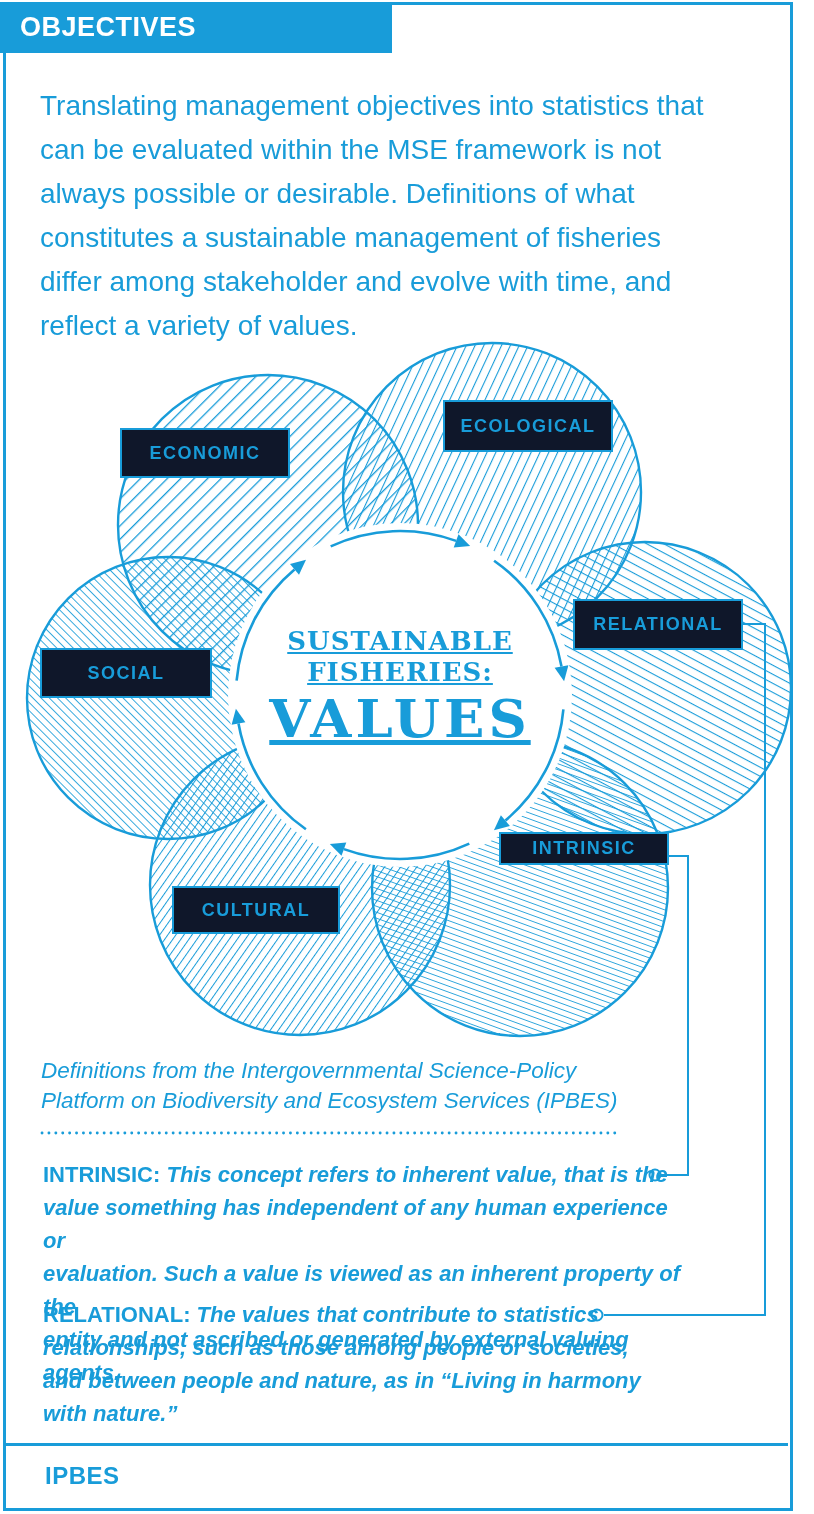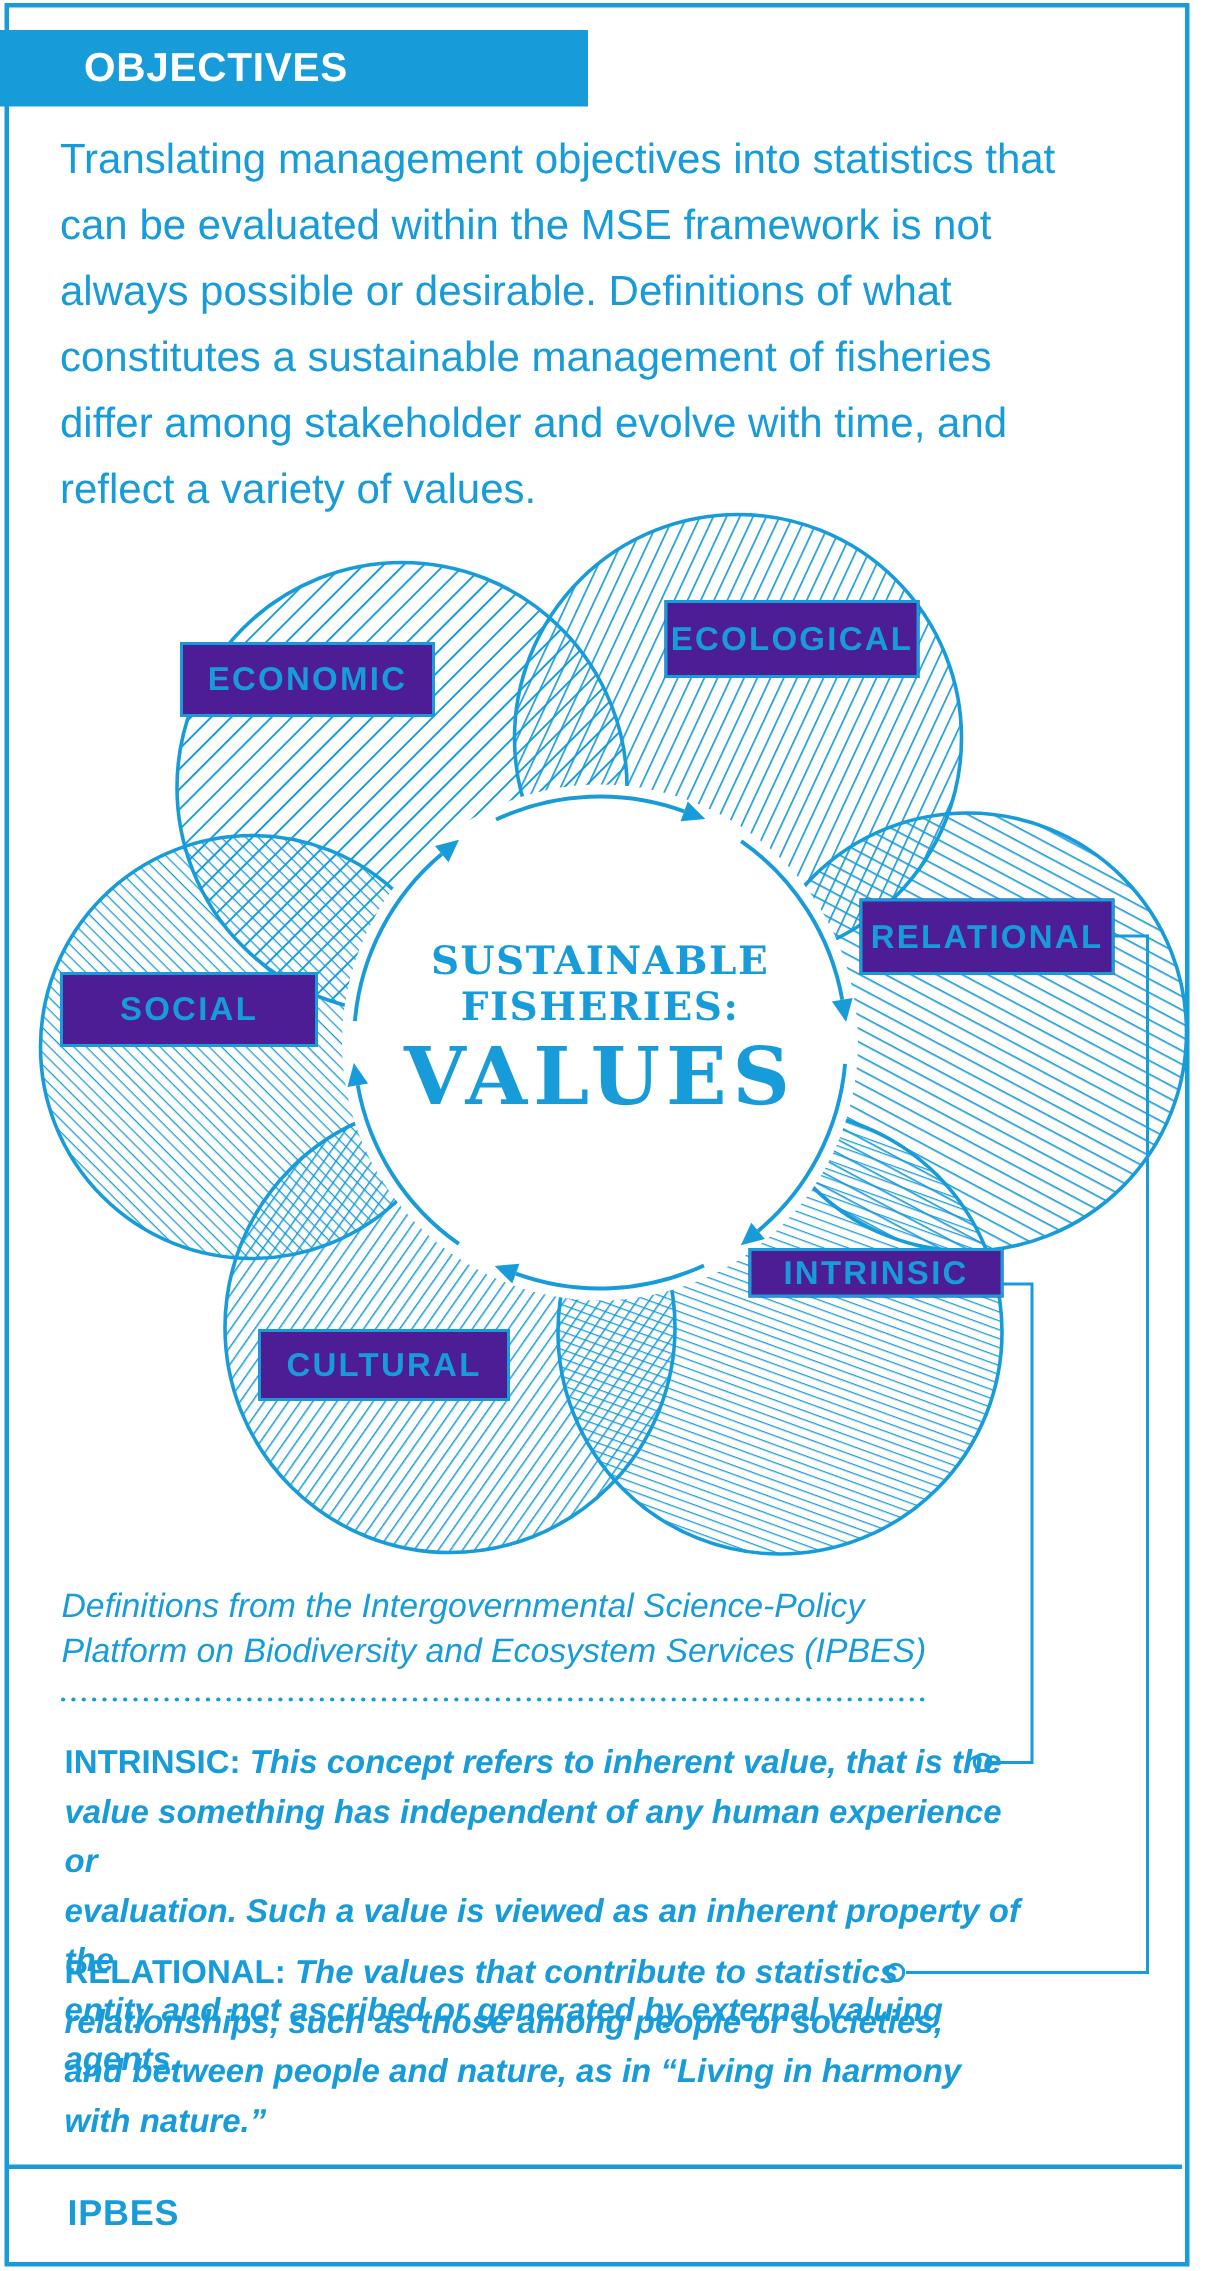--- a/index.html
+++ b/index.html
@@ -1,35 +1,35 @@
 <!DOCTYPE html>
 <html style="--accent: #189CD9;"><head>
 <meta charset="utf-8">
 <style>
   html,body{margin:0;padding:0;background:#ffffff;}
   body{width:814px;height:1514px;position:relative;overflow:hidden;
        font-family:"Liberation Sans",sans-serif;}
   .stage{position:absolute;left:0;top:0;width:814px;height:1514px;}
   .card{position:absolute;left:3px;top:2px;width:784px;height:1503px;
         border:3px solid var(--accent);background:#fff;}
-  .header-box{position:absolute;left:0;top:20px;width:392px;height:51px;
+  .header-box{position:absolute;left:0;top:2px;width:392px;height:51px;
         background:var(--accent);color:#fff;display:flex;align-items:center;
-        padding-left:56px;box-sizing:border-box;font-size:27px;font-weight:700;
+        padding-left:20px;box-sizing:border-box;font-size:27px;font-weight:700;
         letter-spacing:.5px;z-index:5;}
   .intro{position:absolute;left:40px;top:84px;width:715px;color:var(--accent);
         font-size:28px;line-height:44px;white-space:pre-line;z-index:4;}
   svg.gfx{position:absolute;left:0;top:0;width:814px;height:1514px;z-index:2;
         pointer-events:none;}
-  .vlabel{position:absolute;background:#4c1d95;border:2.5px solid var(--accent);
-        color:var(--accent);font-weight:700;font-size:22px;letter-spacing:1.5px;
+  .vlabel{position:absolute;background:#0f172a;border:2.5px solid var(--accent);
+        color:var(--accent);font-weight:700;font-size:18px;letter-spacing:1.5px;
         display:flex;align-items:center;justify-content:center;
         box-sizing:border-box;z-index:4;}
   .center-text{position:absolute;left:250px;top:626px;width:300px;
         text-align:center;color:var(--accent);z-index:4;
-        font-family:"DejaVu Serif",serif;font-weight:700;}
+        font-family:"DejaVu Serif",serif;font-weight:700;text-decoration:underline;}
   .center-text .small{font-size:26px;line-height:31px;letter-spacing:1px;
         white-space:pre-line;}
   .center-text .big{font-size:53px;line-height:56px;letter-spacing:4px;
         margin-top:2px;}
   .source-note{position:absolute;left:41px;top:1056px;width:640px;
         color:var(--accent);font-size:22.5px;line-height:30px;font-style:italic;
         white-space:pre-line;z-index:4;}
   .def{position:absolute;left:43px;width:640px;color:var(--accent);
         font-size:22px;line-height:33px;white-space:pre-line;z-index:4;}
   .def .term{font-weight:700;font-style:normal;}

